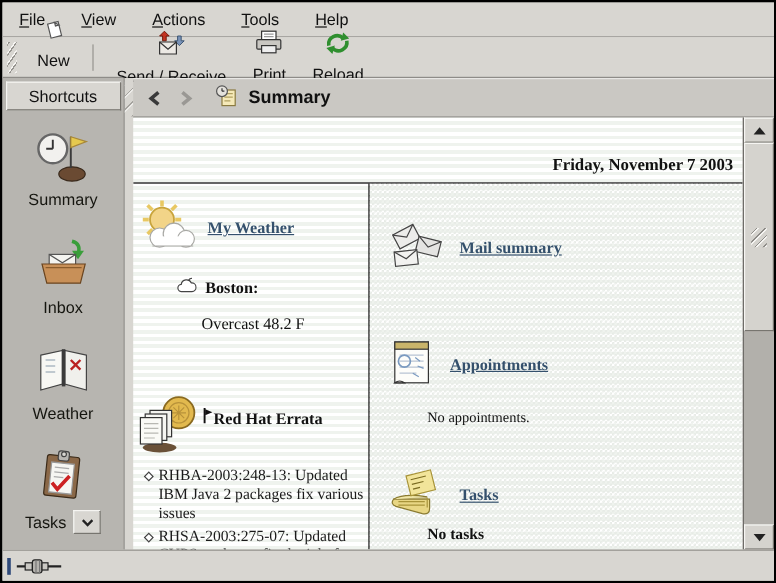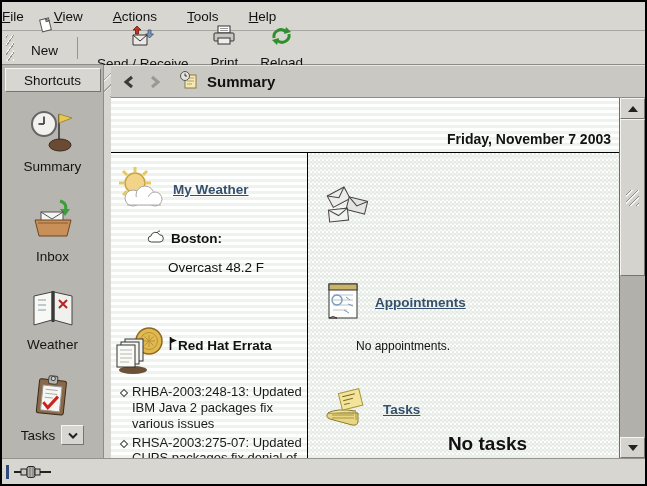--- a/index.html
+++ b/index.html
@@ -3,21 +3,21 @@
 <meta charset="utf-8">
 <style>
   * { box-sizing: border-box; margin: 0; padding: 0; }
   html,body { width:647px; height:486px; }
   body { font-family:"Liberation Sans", sans-serif; font-size:13px; color:#111; }
   .window { width:647px; height:486px; border:2px solid #000; background:#d8d6d1;
             display:flex; flex-direction:column; overflow:hidden; }
 
   
   .menubar { height:29px; flex:0 0 29px; display:flex; align-items:center;
-             gap:30px; border-bottom:1px solid #a8a6a2; background:#d8d6d1; }
+             padding-left:14px; gap:30px; border-bottom:1px solid #a8a6a2; background:#d8d6d1; }
   .menu-item { cursor:default; font-size:13.5px; }
   .menu-item .accel { text-decoration:underline; }
 
   
   .toolbar { height:34px; flex:0 0 34px; display:flex; align-items:center;
              padding-left:4px; gap:4px; border-bottom:1px solid #8e8c88; background:#d8d6d1; }
   .tool-grip { width:8px; height:26px; margin-right:4px;
                background:repeating-linear-gradient(125deg,#f6f5f2 0 1px,#96948f 1px 2px,transparent 2px 5px); }
   .tool-btn { display:flex; align-items:center; gap:6px; padding:3px 8px; border:1px solid transparent;
               font-size:13.5px; cursor:default;flex-direction:column; }
@@ -45,21 +45,21 @@
               background-image:repeating-linear-gradient(135deg,transparent 0 6px,#a5a39e 6px 7px,#ecebe8 7px 8px);
               background-size:7px 26px; background-repeat:no-repeat; background-position:0 6px; }
 
   
   .main { flex:1 1 auto; display:flex; flex-direction:column; min-width:0; }
   .main-header { height:33px; flex:0 0 33px; background:#cac8c3; border-bottom:1px solid #8e8c88;
                  border-top:1px solid #e8e7e4; display:flex; align-items:center; padding:0 8px; gap:6px; }
   .nav-btn { width:20px; height:20px; display:flex; align-items:center; justify-content:center; }
   .main-title { font-size:15px; font-weight:bold; margin-left:2px; }
 
-  .content-row { flex:1 1 auto; display:flex; min-height:0; }
+  .content-row { flex:1 1 auto; display:flex; min-height:0;font-family:Liberation Serif, serif; }
   .content { flex:1 1 auto; display:flex; flex-direction:column; overflow:hidden;
              background:repeating-linear-gradient(to bottom,#ffffff 0 3px,#eff3ee 3px 6px); }
   .date-line { text-align:right; font-weight:bold; font-size:14px; padding:33px 8px 5px 0; }
   .rule { height:1px; background:#000; flex:0 0 1px; }
   .cols { flex:1 1 auto; display:flex; min-height:0; }
   .left-col { width:197px; flex:0 0 197px; border-right:1px solid #000; overflow:hidden; }
   .right-col { flex:1 1 auto; overflow:hidden;
                background-image:linear-gradient(45deg,#e7ebe6 25%,transparent 25%,transparent 75%,#e7ebe6 75%),
                                 linear-gradient(45deg,#e7ebe6 25%,transparent 25%,transparent 75%,#e7ebe6 75%);
                background-size:4px 4px; background-position:0 0,2px 2px; }
@@ -74,21 +74,21 @@
   .errata-list { list-style:none; margin:6px 0 0 8px; width:184px; font-size:13px; color:#1a1a1a; line-height:1.22; }
   .errata-list li { position:relative; padding-left:13px; margin-bottom:3px; }
   .errata-list li::before { content:""; position:absolute; left:2px; top:6px; width:4px; height:4px;
                             border:1px solid #444; transform:rotate(45deg); background:#fff; }
 
   .sec-head { display:flex; align-items:center; gap:13px; margin-left:16px; }
   .mail-head { margin-top:32px; }
   .appt-head { margin-top:52px; }
   .appt-empty { margin:14px 0 0 48px; font-size:12px; }
   .task-head { margin-top:34px; }
-  .task-empty { margin:1px 0 0 48px; font-size:19px; font-weight:bold;text-align:center; }
+  .task-empty { margin:1px 0 0 48px; font-size:13px; font-weight:bold; }
 
   
   .vscroll { width:26px; flex:0 0 26px; background:#b2b0ab; border-left:1px solid #6e6c68;
              display:flex; flex-direction:column; }
   .scroll-btn { height:21px; flex:0 0 21px; background:#d5d3ce; display:flex; align-items:center; justify-content:center;
                 border-top:1px solid #f6f5f2; border-left:1px solid #f6f5f2;
                 border-right:1px solid #77756f; border-bottom:1px solid #77756f; }
   .scroll-thumb { height:157px; flex:0 0 157px; background:#d5d3ce; position:relative;
                   border-top:1px solid #f6f5f2; border-left:1px solid #f6f5f2;
                   border-right:1px solid #77756f; border-bottom:1px solid #77756f; }
@@ -347,20 +347,21 @@
                     <g transform="rotate(14 33 22)">
                         <rect x="23" y="14" width="19" height="13" fill="#e4e4e2" stroke="#444"></rect>
                         <path d="M23 14 l9.5 7 l9.5 -7" fill="none" stroke="#444"></path>
                       </g>
                     <g transform="rotate(-6 15 30)">
                         <rect x="5" y="24" width="19" height="12" fill="#f2f2f0" stroke="#444"></rect>
                         <path d="M5 24 l9.5 6.5 l9.5 -6.5" fill="none" stroke="#444"></path>
                       </g>
                   </svg>
                 </span>
+                <a class="sum-link">Mail summary</a>
               </div>
 
               <div class="sec-head appt-head">
                 <span>
                   <svg width="38" height="42" viewBox="0 0 38 42">
                     <rect x="5" y="4" width="28" height="34" fill="#fdfdfa" stroke="#333"></rect>
                     <rect x="5" y="4" width="28" height="6" fill="#c9b46a" stroke="#333"></rect>
                     <path d="M9 15 h20 M9 20 h20 M9 25 h20 M9 30 h14" stroke="#b8c4d4" fill="none"></path>
                     <circle cx="13" cy="20" r="5" fill="none" stroke="#7a9ac0" stroke-width="1.4"></circle>
                     <path d="M22 17 l4 3 M24 24 l5 2 M20 30 l5 3" stroke="#7a9ac0" fill="none"></path>

